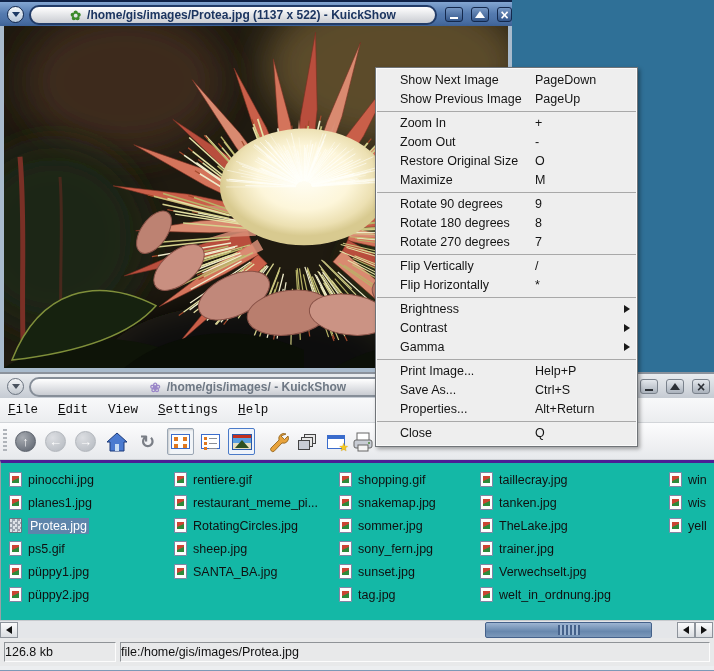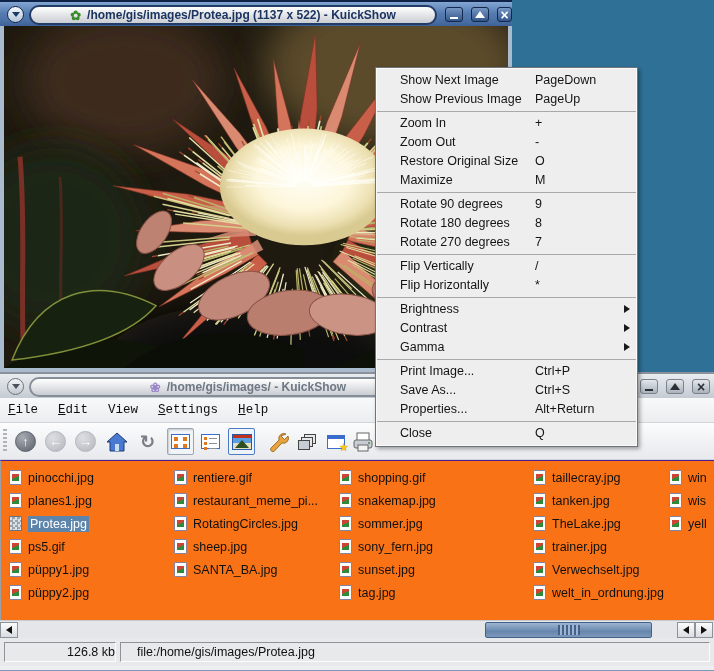--- a/index.html
+++ b/index.html
@@ -69,21 +69,21 @@
   .icon-list::before { content:""; position:absolute; left:7px; top:3px; width:8px; height:1px; background:#8a8e96; box-shadow:0 5px #8a8e96, 0 10px #8a8e96; }
   .icon-preview { width:20px; height:16px; border:1px solid #2858a8; background:linear-gradient(#c23020 0 22%, #5aa0e0 22% 60%, #e8e0c0 60% 100%); position:relative; }
   .icon-preview::after { content:""; position:absolute; left:2px; bottom:1px; width:0; height:0; border-left:7px solid transparent; border-right:7px solid transparent; border-bottom:8px solid #2e5020; }
   .icon-stack { position:relative; width:20px; height:16px; }
   .icon-stack i { position:absolute; width:12px; height:10px; background:#e8e8e8; border:1px solid #444; }
   .icon-stack i:nth-child(1){ left:6px; top:0; } .icon-stack i:nth-child(2){ left:3px; top:3px; } .icon-stack i:nth-child(3){ left:0; top:6px; background:#c8ccd4; }
   .icon-newwin { position:relative; width:18px; height:14px; border:1px solid #3a6ccc; background:#fff; border-top:4px solid #3a6ccc; }
   .icon-newwin::after { content:"★"; position:absolute; right:-5px; bottom:-6px; color:#f4c820; text-shadow:0 0 1px #a07010; font-size:11px; }
 
   
-  #filelist { position:relative; height:160px; background:#f97316; border-top:1px solid #4c1d95; border-left:1px solid #9aa0a6; overflow:hidden; }
+  #filelist { position:relative; height:160px; background:#14b8a6; border-top:3px solid #4c1d95; border-left:1px solid #9aa0a6; overflow:hidden; }
   .fcol { position:absolute; top:5px; }
   .frow { height:23px; display:flex; align-items:center; gap:6px; font-size:12.5px; color:#101010; white-space:nowrap; }
   .file-icon { width:13px; height:15px; background:#fdfdfd; border:1px solid #8484a2; border-radius:1px; position:relative; flex:none; }
   .file-icon::after { content:""; position:absolute; left:2px; right:2px; top:3px; bottom:3px; background:linear-gradient(155deg,#cc4433 0 45%, #2d8a3a 55% 100%); }
   .file-icon.checker { background:repeating-conic-gradient(#9aa2ae 0% 25%, #dde2e8 0% 50%) 0 0/5px 5px; border-color:#6a7280; }
   .file-icon.checker::after { display:none; }
   .flabel.sel { background:#5d85ab; color:#fff; padding:1px 2px; }
 
   
   #hscroll { position:relative; height:18px; background:#e4e6e9; border-top:1px solid #c6c9cd; }
@@ -92,22 +92,22 @@
   .tri-r { width:0;height:0;border-top:4px solid transparent;border-bottom:4px solid transparent;border-left:6px solid #111; }
   #sb-thumb { position:absolute; left:485px; top:1px; width:167px; height:16px; border-radius:2px;
       background:linear-gradient(#9db5d2,#6787ad 60%, #7b98ba); border:1px solid #44618a; }
   #sb-thumb::after { content:""; position:absolute; left:50%; top:2px; bottom:2px; width:22px; transform:translateX(-50%);
       background:repeating-linear-gradient(90deg,#44618a 0 2px, #9db5d2 2px 4px); }
 
   
   #statusbar { position:relative; height:28px; background:#e8e9ea; padding-top:4px; }
   .status-panel { position:absolute; top:4px; height:20px; font-size:12.5px; color:#101010; line-height:19px;
       border:1px solid; border-color:#8f9397 #fcfcfc #fcfcfc #8f9397; background:#e8e9ea; }
-  #status-size { left:4px; width:112px; text-align:right; }
-  #status-path { left:120px; width:590px; padding-left:16px; }
+  #status-size { left:4px; width:112px; text-align:left; }
+  #status-path { left:120px; width:590px; padding-left:0; }
   #bottomstrip { height:8px; background:linear-gradient(#eceef0 0 55%, #7e99b7 55% 100%); }
 </style>
 </head>
 <body>
 
 <div class="win" id="viewer">
   <div class="titlebar active">
     <div class="tb-menu-btn">
         <i></i>
       </div>
@@ -726,21 +726,21 @@
         </div>
       <div class="frow">
           <span class="file-icon"></span>
           <span class="flabel">sunset.jpg</span>
         </div>
       <div class="frow">
           <span class="file-icon"></span>
           <span class="flabel">tag.jpg</span>
         </div>
     </div>
-    <div class="fcol" style="left:532px;">
+    <div class="fcol" style="left:479px;">
       <div class="frow">
           <span class="file-icon"></span>
           <span class="flabel">taillecray.jpg</span>
         </div>
       <div class="frow">
           <span class="file-icon"></span>
           <span class="flabel">tanken.jpg</span>
         </div>
       <div class="frow">
           <span class="file-icon"></span>
@@ -808,18 +808,18 @@
   <div class="mi"><span class="lbl">Rotate 180 degrees</span><span class="sc">8</span></div>
   <div class="mi"><span class="lbl">Rotate 270 degrees</span><span class="sc">7</span></div>
   <div class="msep"></div>
   <div class="mi"><span class="lbl">Flip Vertically</span><span class="sc">/</span></div>
   <div class="mi"><span class="lbl">Flip Horizontally</span><span class="sc">*</span></div>
   <div class="msep"></div>
   <div class="mi"><span class="lbl">Brightness</span><span class="arrow"></span></div>
   <div class="mi"><span class="lbl">Contrast</span><span class="arrow"></span></div>
   <div class="mi"><span class="lbl">Gamma</span><span class="arrow"></span></div>
   <div class="msep"></div>
-  <div class="mi"><span class="lbl">Print Image...</span><span class="sc">Ctrl+P</span></div>
+  <div class="mi"><span class="lbl">Print Image...</span><span class="sc">Help+P</span></div>
   <div class="mi"><span class="lbl">Save As...</span><span class="sc">Ctrl+S</span></div>
   <div class="mi"><span class="lbl">Properties...</span><span class="sc">Alt+Return</span></div>
   <div class="msep"></div>
   <div class="mi"><span class="lbl">Close</span><span class="sc">Q</span></div>
 </div>
 
 </body></html>

